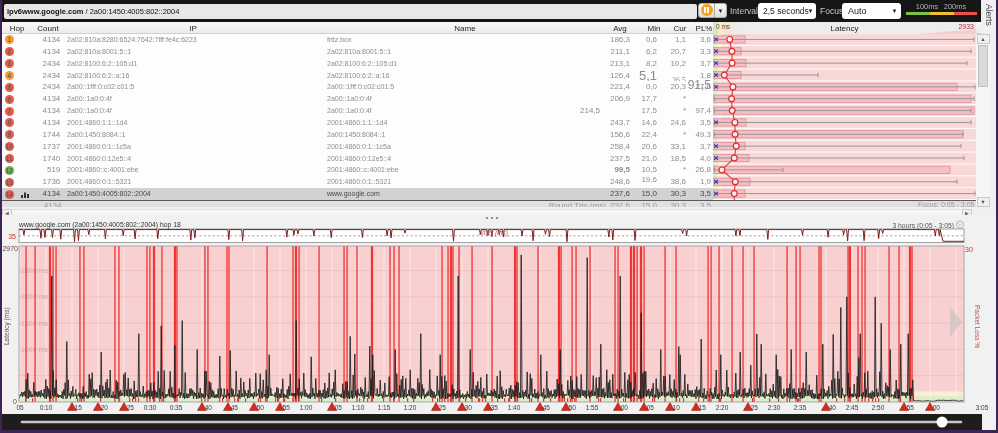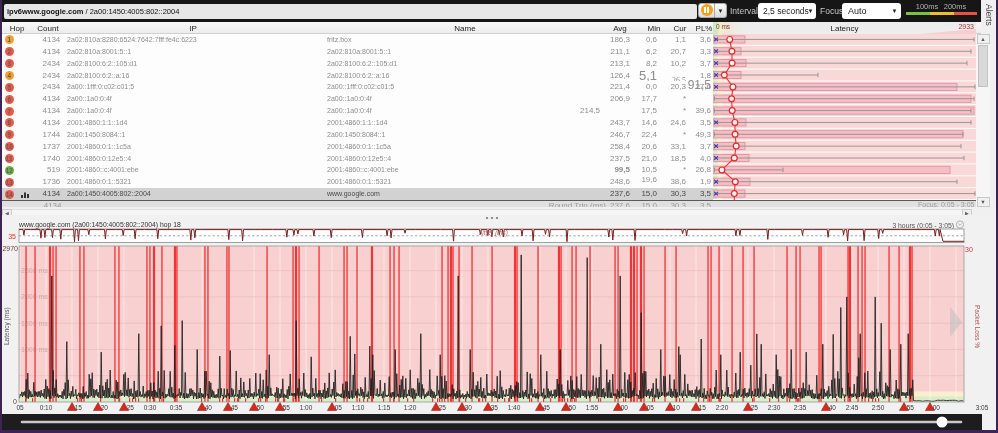--- a/index.html
+++ b/index.html
@@ -100,36 +100,36 @@
 <div style="position:absolute;left:636px;top:93.28px;width:50px;height:11.86px;line-height:11.86px;font-size:8px;color:#8d8d8d;text-align:right;white-space:nowrap;overflow:hidden;font-weight:normal;">*</div>
 <div style="position:absolute;left:661px;top:80px;width:50px;height:11.86px;line-height:11.86px;font-size:12px;color:#8d8d8d;text-align:right;white-space:nowrap;overflow:hidden;font-weight:normal;">91,5</div>
 <div style="position:absolute;left:2px;top:105.14px;width:711px;height:11.86px;background:#fdfdfd;"></div>
 <div style="position:absolute;left:4.6px;top:106.5px;width:9.2px;height:9.2px;border-radius:50%;background:#e85948;color:#5f5f5f;font-weight:bold;font-size:6.3px;text-align:center;line-height:9.4px;">7</div>
 <div style="position:absolute;left:29px;top:105.14px;width:31.3px;height:11.86px;line-height:11.86px;font-size:8px;color:#8d8d8d;text-align:right;white-space:nowrap;overflow:hidden;font-weight:normal;">4134</div>
 <div style="position:absolute;left:67px;top:105.14px;width:250px;height:11.86px;line-height:11.86px;font-size:7px;color:#8d8d8d;text-align:left;white-space:nowrap;overflow:hidden;font-weight:normal;">2a00::1a0:0:4f</div>
 <div style="position:absolute;left:327px;top:105.14px;width:270px;height:11.86px;line-height:11.86px;font-size:7px;color:#8d8d8d;text-align:left;white-space:nowrap;overflow:hidden;font-weight:normal;">2a00::1a0:0:4f</div>
 <div style="position:absolute;left:580px;top:105.14px;width:50px;height:11.86px;line-height:11.86px;font-size:8px;color:#8d8d8d;text-align:left;white-space:nowrap;overflow:hidden;font-weight:normal;">214,5</div>
 <div style="position:absolute;left:607px;top:105.14px;width:50px;height:11.86px;line-height:11.86px;font-size:8px;color:#8d8d8d;text-align:right;white-space:nowrap;overflow:hidden;font-weight:normal;">17,5</div>
 <div style="position:absolute;left:636px;top:105.14px;width:50px;height:11.86px;line-height:11.86px;font-size:8px;color:#8d8d8d;text-align:right;white-space:nowrap;overflow:hidden;font-weight:normal;">*</div>
-<div style="position:absolute;left:661px;top:105.14px;width:50px;height:11.86px;line-height:11.86px;font-size:8px;color:#8d8d8d;text-align:right;white-space:nowrap;overflow:hidden;font-weight:normal;">39,6</div>
+<div style="position:absolute;left:661px;top:105.14px;width:50px;height:11.86px;line-height:11.86px;font-size:8px;color:#8d8d8d;text-align:right;white-space:nowrap;overflow:hidden;font-weight:normal;">97,4</div>
 <div style="position:absolute;left:2px;top:117.00px;width:711px;height:11.86px;background:#fdfdfd;"></div>
 <div style="position:absolute;left:4.6px;top:118.3px;width:9.2px;height:9.2px;border-radius:50%;background:#e85948;color:#5f5f5f;font-weight:bold;font-size:6.3px;text-align:center;line-height:9.4px;">8</div>
 <div style="position:absolute;left:29px;top:117.00px;width:31.3px;height:11.86px;line-height:11.86px;font-size:8px;color:#8d8d8d;text-align:right;white-space:nowrap;overflow:hidden;font-weight:normal;">4134</div>
 <div style="position:absolute;left:67px;top:117.00px;width:250px;height:11.86px;line-height:11.86px;font-size:7px;color:#8d8d8d;text-align:left;white-space:nowrap;overflow:hidden;font-weight:normal;">2001:4860:1:1::1d4</div>
 <div style="position:absolute;left:327px;top:117.00px;width:270px;height:11.86px;line-height:11.86px;font-size:7px;color:#8d8d8d;text-align:left;white-space:nowrap;overflow:hidden;font-weight:normal;">2001:4860:1:1::1d4</div>
 <div style="position:absolute;left:580px;top:117.00px;width:50px;height:11.86px;line-height:11.86px;font-size:8px;color:#8d8d8d;text-align:right;white-space:nowrap;overflow:hidden;font-weight:normal;">243,7</div>
 <div style="position:absolute;left:607px;top:117.00px;width:50px;height:11.86px;line-height:11.86px;font-size:8px;color:#8d8d8d;text-align:right;white-space:nowrap;overflow:hidden;font-weight:normal;">14,6</div>
 <div style="position:absolute;left:636px;top:117.00px;width:50px;height:11.86px;line-height:11.86px;font-size:8px;color:#8d8d8d;text-align:right;white-space:nowrap;overflow:hidden;font-weight:normal;">24,6</div>
 <div style="position:absolute;left:661px;top:117.00px;width:50px;height:11.86px;line-height:11.86px;font-size:8px;color:#8d8d8d;text-align:right;white-space:nowrap;overflow:hidden;font-weight:normal;">3,5</div>
 <div style="position:absolute;left:2px;top:128.86px;width:711px;height:11.86px;background:#fdfdfd;"></div>
 <div style="position:absolute;left:4.6px;top:130.2px;width:9.2px;height:9.2px;border-radius:50%;background:#e85948;color:#5f5f5f;font-weight:bold;font-size:6.3px;text-align:center;line-height:9.4px;">9</div>
 <div style="position:absolute;left:29px;top:128.86px;width:31.3px;height:11.86px;line-height:11.86px;font-size:8px;color:#8d8d8d;text-align:right;white-space:nowrap;overflow:hidden;font-weight:normal;">1744</div>
 <div style="position:absolute;left:67px;top:128.86px;width:250px;height:11.86px;line-height:11.86px;font-size:7px;color:#8d8d8d;text-align:left;white-space:nowrap;overflow:hidden;font-weight:normal;">2a00:1450:8084::1</div>
 <div style="position:absolute;left:327px;top:128.86px;width:270px;height:11.86px;line-height:11.86px;font-size:7px;color:#8d8d8d;text-align:left;white-space:nowrap;overflow:hidden;font-weight:normal;">2a00:1450:8084::1</div>
-<div style="position:absolute;left:580px;top:128.86px;width:50px;height:11.86px;line-height:11.86px;font-size:8px;color:#8d8d8d;text-align:right;white-space:nowrap;overflow:hidden;font-weight:normal;">246,7</div>
+<div style="position:absolute;left:580px;top:128.86px;width:50px;height:11.86px;line-height:11.86px;font-size:8px;color:#8d8d8d;text-align:right;white-space:nowrap;overflow:hidden;font-weight:normal;">156,6</div>
 <div style="position:absolute;left:607px;top:128.86px;width:50px;height:11.86px;line-height:11.86px;font-size:8px;color:#8d8d8d;text-align:right;white-space:nowrap;overflow:hidden;font-weight:normal;">22,4</div>
 <div style="position:absolute;left:636px;top:128.86px;width:50px;height:11.86px;line-height:11.86px;font-size:8px;color:#8d8d8d;text-align:right;white-space:nowrap;overflow:hidden;font-weight:normal;">*</div>
 <div style="position:absolute;left:661px;top:128.86px;width:50px;height:11.86px;line-height:11.86px;font-size:8px;color:#8d8d8d;text-align:right;white-space:nowrap;overflow:hidden;font-weight:normal;">49,3</div>
 <div style="position:absolute;left:2px;top:140.71px;width:711px;height:11.86px;background:#fdfdfd;"></div>
 <div style="position:absolute;left:4.6px;top:142.0px;width:9.2px;height:9.2px;border-radius:50%;background:#e85948;color:#5f5f5f;font-weight:bold;font-size:6.3px;text-align:center;line-height:9.4px;">10</div>
 <div style="position:absolute;left:29px;top:140.71px;width:31.3px;height:11.86px;line-height:11.86px;font-size:8px;color:#8d8d8d;text-align:right;white-space:nowrap;overflow:hidden;font-weight:normal;">1737</div>
 <div style="position:absolute;left:67px;top:140.71px;width:250px;height:11.86px;line-height:11.86px;font-size:7px;color:#8d8d8d;text-align:left;white-space:nowrap;overflow:hidden;font-weight:normal;">2001:4860:0:1::1c5a</div>
 <div style="position:absolute;left:327px;top:140.71px;width:270px;height:11.86px;line-height:11.86px;font-size:7px;color:#8d8d8d;text-align:left;white-space:nowrap;overflow:hidden;font-weight:normal;">2001:4860:0:1::1c5a</div>
 <div style="position:absolute;left:580px;top:140.71px;width:50px;height:11.86px;line-height:11.86px;font-size:8px;color:#8d8d8d;text-align:right;white-space:nowrap;overflow:hidden;font-weight:normal;">258,4</div>
 <div style="position:absolute;left:607px;top:140.71px;width:50px;height:11.86px;line-height:11.86px;font-size:8px;color:#8d8d8d;text-align:right;white-space:nowrap;overflow:hidden;font-weight:normal;">20,6</div>

